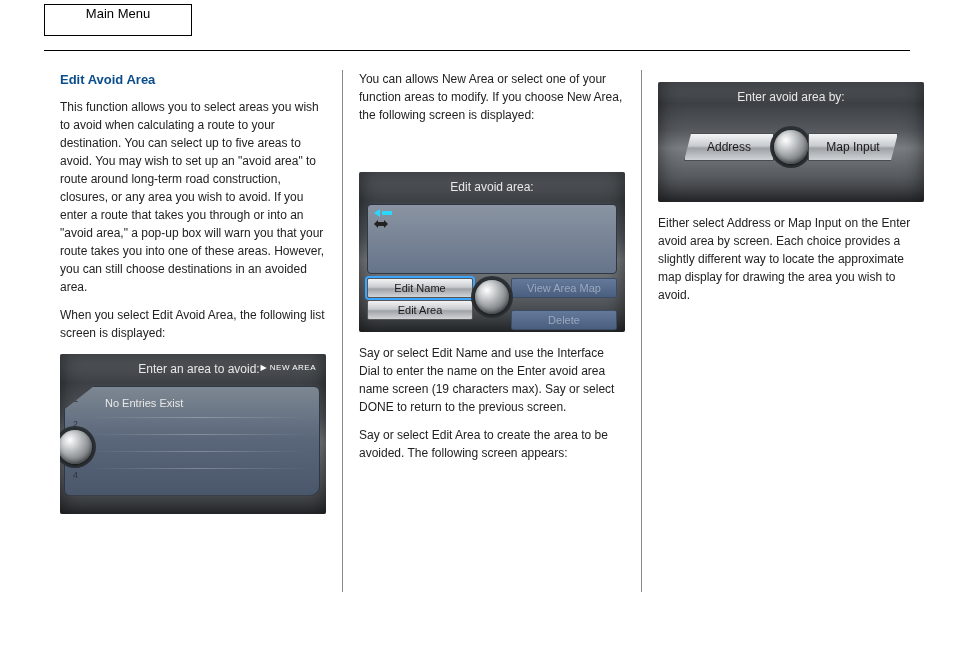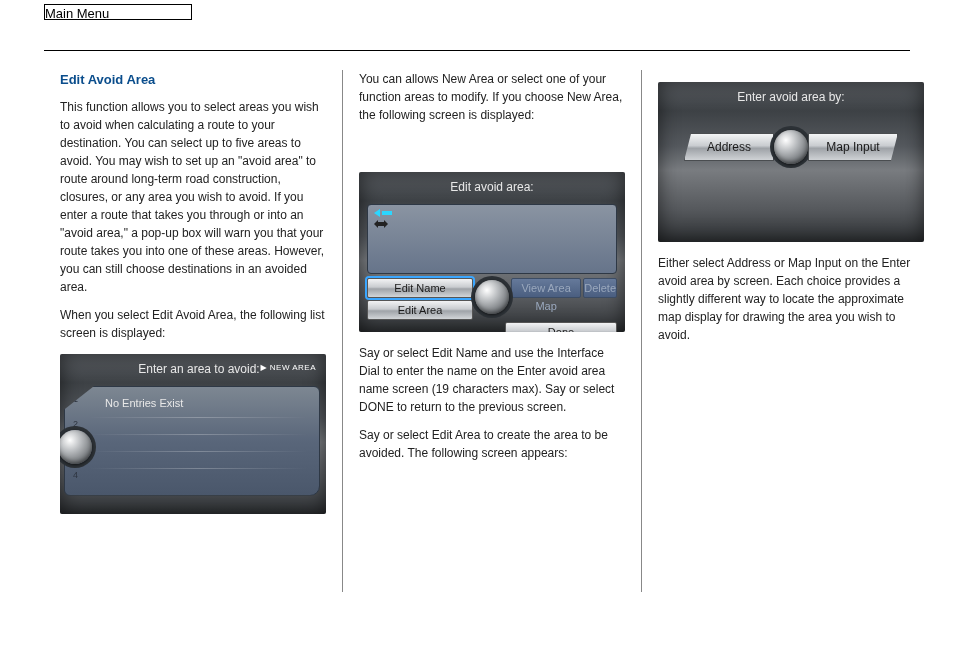--- a/index.html
+++ b/index.html
@@ -8,24 +8,24 @@
   height: 652px;
   background: white;
   font-family: Arial, Helvetica, sans-serif;
   position: relative;
 }
 .main-menu-btn {
   position: absolute;
   left: 44px;
   top: 4px;
   width: 148px;
-  height: 16px;
+  height: 32px;
   border: 1px solid black;
   background: white;
-  text-align: left;
+  text-align: center;
   font-size: 13px;
   line-height: 18px;
 }
 .hr-line {
   position: absolute;
   left: 44px;
   right: 44px;
   top: 50px;
   border-top: 1px solid #000;
 }
@@ -131,21 +131,21 @@
 .dev2-btnrow {
   margin: 4px 8px 0 8px;
   display: grid;
   grid-template-columns: 1fr 38px 1fr;
   gap: 0;
 }
 .dev2-stackL {
   display: flex; flex-direction: column; gap: 2px;
 }
 .dev2-stackR {
-  display: flex; gap: 2px; justify-content: center;
+  display: flex; flex-direction: column; gap: 12px; justify-content: center;
 }
 .metal-btn {
   height: 20px;
   background: linear-gradient(to bottom, #f2f3f4 0%, #c9ccd0 45%, #9fa3a8 55%, #d2d5d8 100%);
   border: 1px solid #555;
   color: #1a1a1a;
   font-size: 11px;
   text-align: center;
   line-height: 18px;
   border-radius: 2px;
@@ -275,21 +275,21 @@
     <p>
       <span>Say or select </span><b>Edit Name</b><span> and use the </span><b>Interface Dial</b><span> to enter the name on the Enter avoid area name screen (19 characters max). Say or select </span><b>DONE</b><span> to return to the previous screen.</span>
     </p>
     <p>
       <span>Say or select </span><b>Edit Area</b><span> to create the area to be avoided. The following screen appears:</span>
     </p>
   </div>
 
   <div class="col">
 
-    <div class="nav-device nav-bg" style="height:160px;">
+    <div class="nav-device nav-bg" style="height:120px;">
       <div class="nav-title">Enter avoid area by:</div>
       <div class="dev3-body">
         <div class="dev3-btn left">Address</div>
         <div class="knob" style="position:relative;"></div>
         <div class="dev3-btn right">Map Input</div>
       </div>
     </div>
     <p>
       <span>Either select </span><b>Address</b><span> or </span><b>Map Input</b><span> on the Enter avoid area by screen. Each choice provides a slightly different way to locate the approximate map display for drawing the area you wish to avoid.</span>
     </p>

